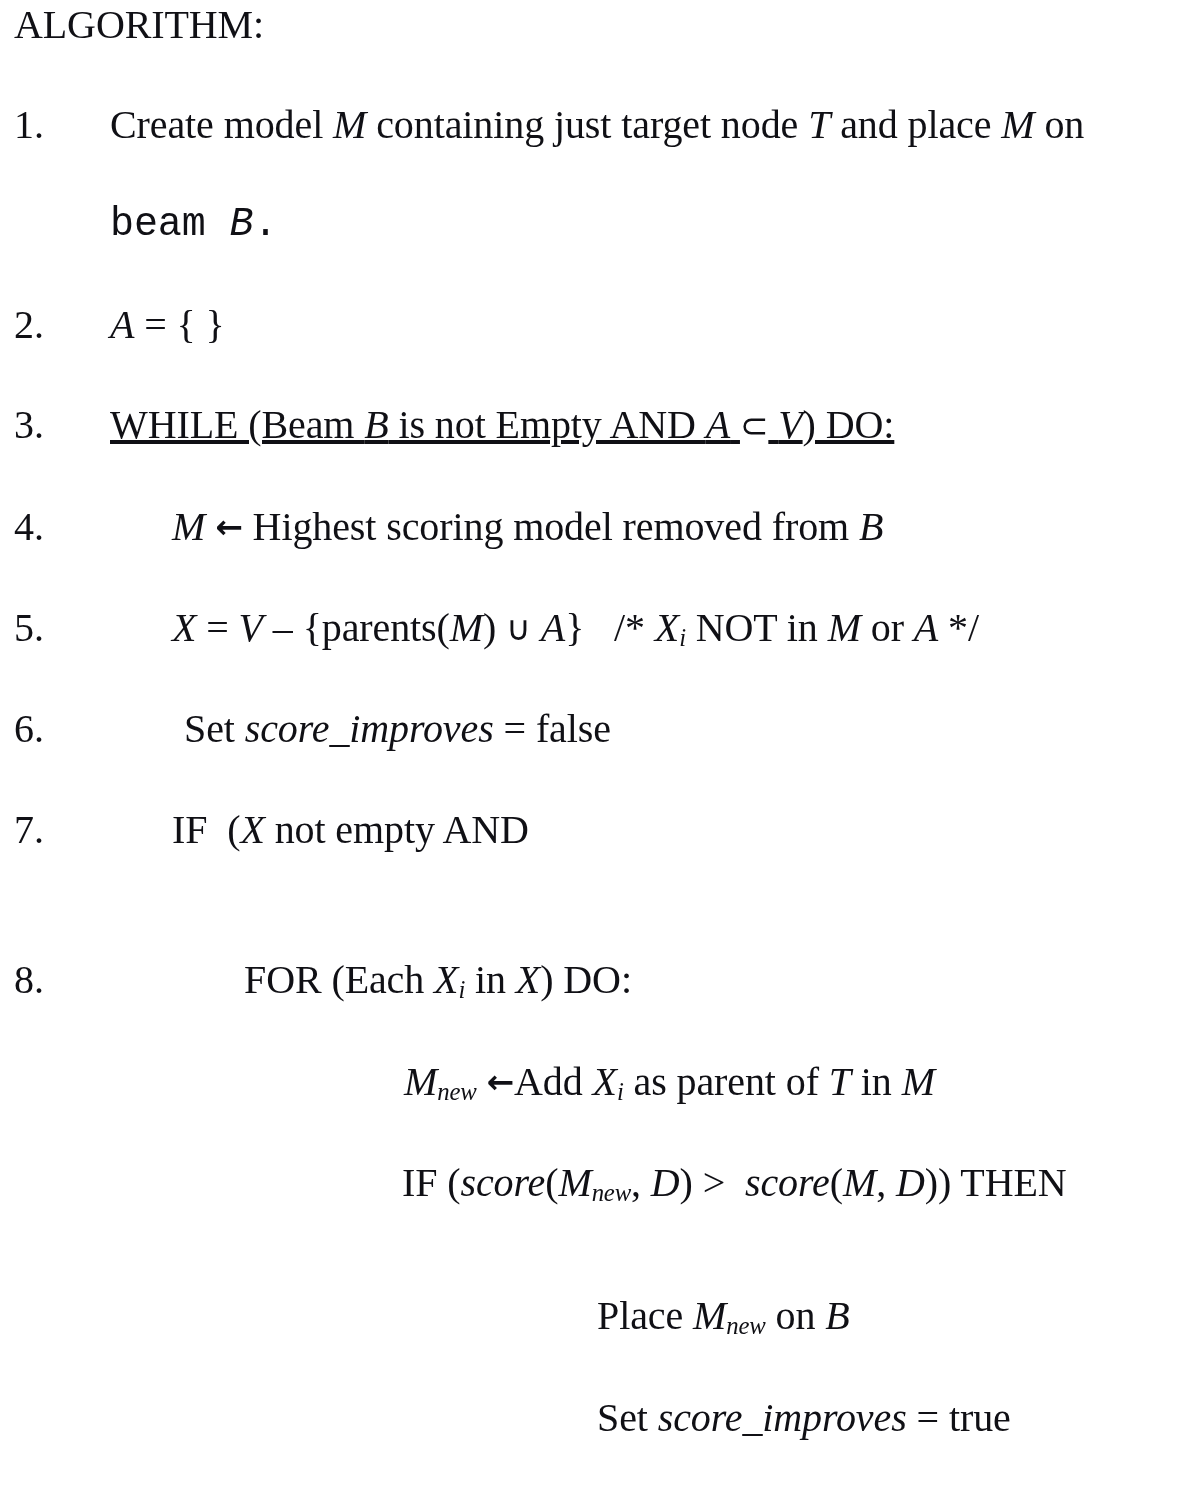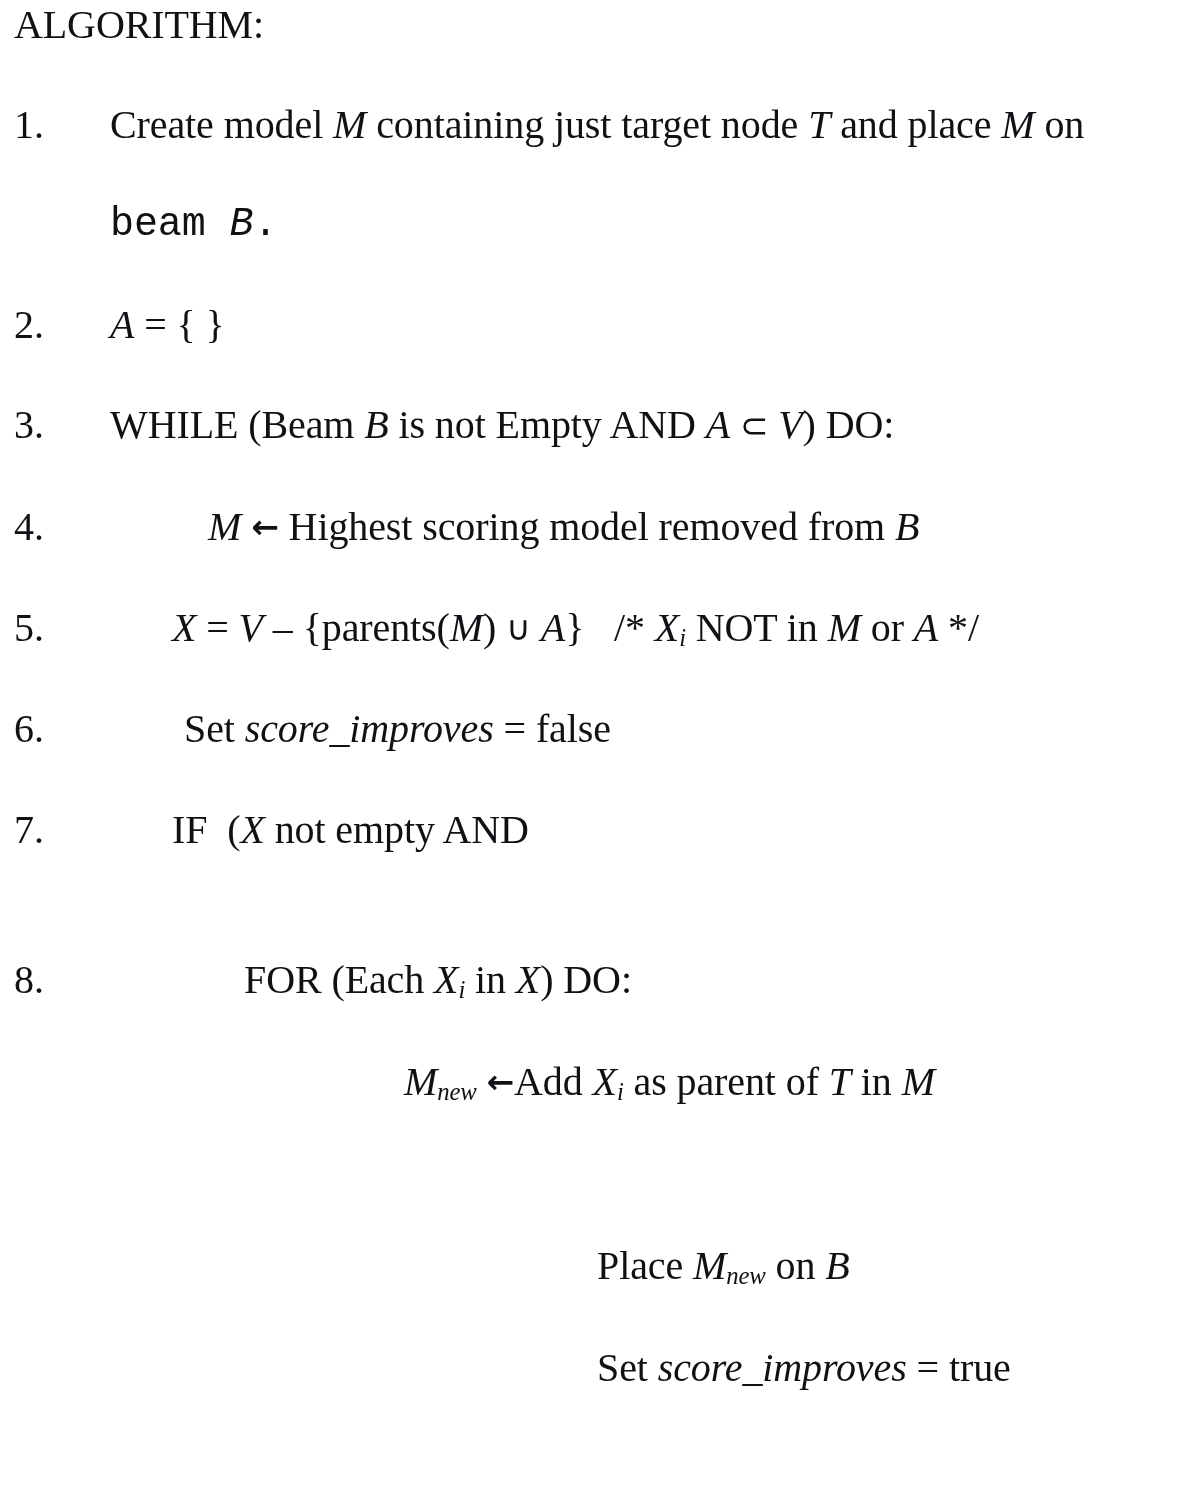--- a/index.html
+++ b/index.html
@@ -82,26 +82,26 @@
     <span class="txt" style="left:110px;font-family:Liberation Mono, monospace;">beam <span class="it">B</span>.</span>
   </div>
 
   <div class="line" style="top:150px;">
     <span class="num">2.</span>
     <span class="txt" style="left:110px;"><span class="it">A</span> = { }</span>
   </div>
 
   <div class="line" style="top:200px;">
     <span class="num">3.</span>
-    <span class="txt" style="left:110px;">WHILE (Beam <span class="it">B</span> is not Empty AND <span class="it">A</span> <span class="op">⊂</span> <span class="it">V</span>) DO:</span>
+    <span class="txt" style="left:110px;text-decoration:underline;">WHILE (Beam <span class="it">B</span> is not Empty AND <span class="it">A</span> <span class="op">⊂</span> <span class="it">V</span>) DO:</span>
   </div>
 
   <div class="line" style="top:252px;">
     <span class="num">4.</span>
-    <span class="txt" style="left:172px;margin-left:36px;"><span class="it">M</span> <span class="arrow">←</span> Highest scoring model removed from <span class="it">B</span></span>
+    <span class="txt" style="left:172px;"><span class="it">M</span> <span class="arrow">←</span> Highest scoring model removed from <span class="it">B</span></span>
   </div>
 
   <div class="line" style="top:303px;">
     <span class="num">5.</span>
     <span class="txt" style="left:172px;"><span class="it">X</span> = <span class="it">V</span> – {parents(<span class="it">M</span>) <span class="op">∪</span> <span class="it">A</span>}&nbsp;&nbsp; /* <span class="it">X</span><sub>i</sub> NOT in <span class="it">M</span> or <span class="it">A</span> */</span>
   </div>
 
   <div class="line" style="top:354px;">
     <span class="num">6.</span>
     <span class="txt" style="left:172px;margin-left:12px;">Set <span class="it">score_improves</span> = false</span>
@@ -115,20 +115,23 @@
 
   <div class="line" style="top:505px;">
     <span class="num">8.</span>
     <span class="txt" style="left:244px;">FOR (Each <span class="it">X</span><sub>i</sub> in <span class="it">X</span>) DO:</span>
   </div>
 
   <div class="line" style="top:557px;margin-left:8px;">
     <span class="txt" style="left:396px;"><span class="it">M</span><sub>new</sub> <span class="arrow">←</span>Add <span class="it">X</span><sub>i</sub> as parent of <span class="it">T</span> in <span class="it">M</span></span>
   </div>
 
+  <div class="line" style="top:608px;">
+    <span class="txt" style="left:402px;">IF (<span class="it">score</span>(<span class="it">M</span><sub>new</sub>, <span class="it">D</span>) &gt;&nbsp; <span class="it">score</span>(<span class="it">M</span>, <span class="it">D</span>)) THEN</span>
+  </div>
 
   <div class="line" style="top:659px;margin-top:32px;">
     <span class="txt" style="left:597px;">Place <span class="it">M</span><sub>new</sub> on <span class="it">B</span></span>
   </div>
 
   <div class="line" style="top:711px;">
     <span class="txt" style="left:597px;">Set <span class="it">score_improves</span> = true</span>
   </div>
 
 </div>

